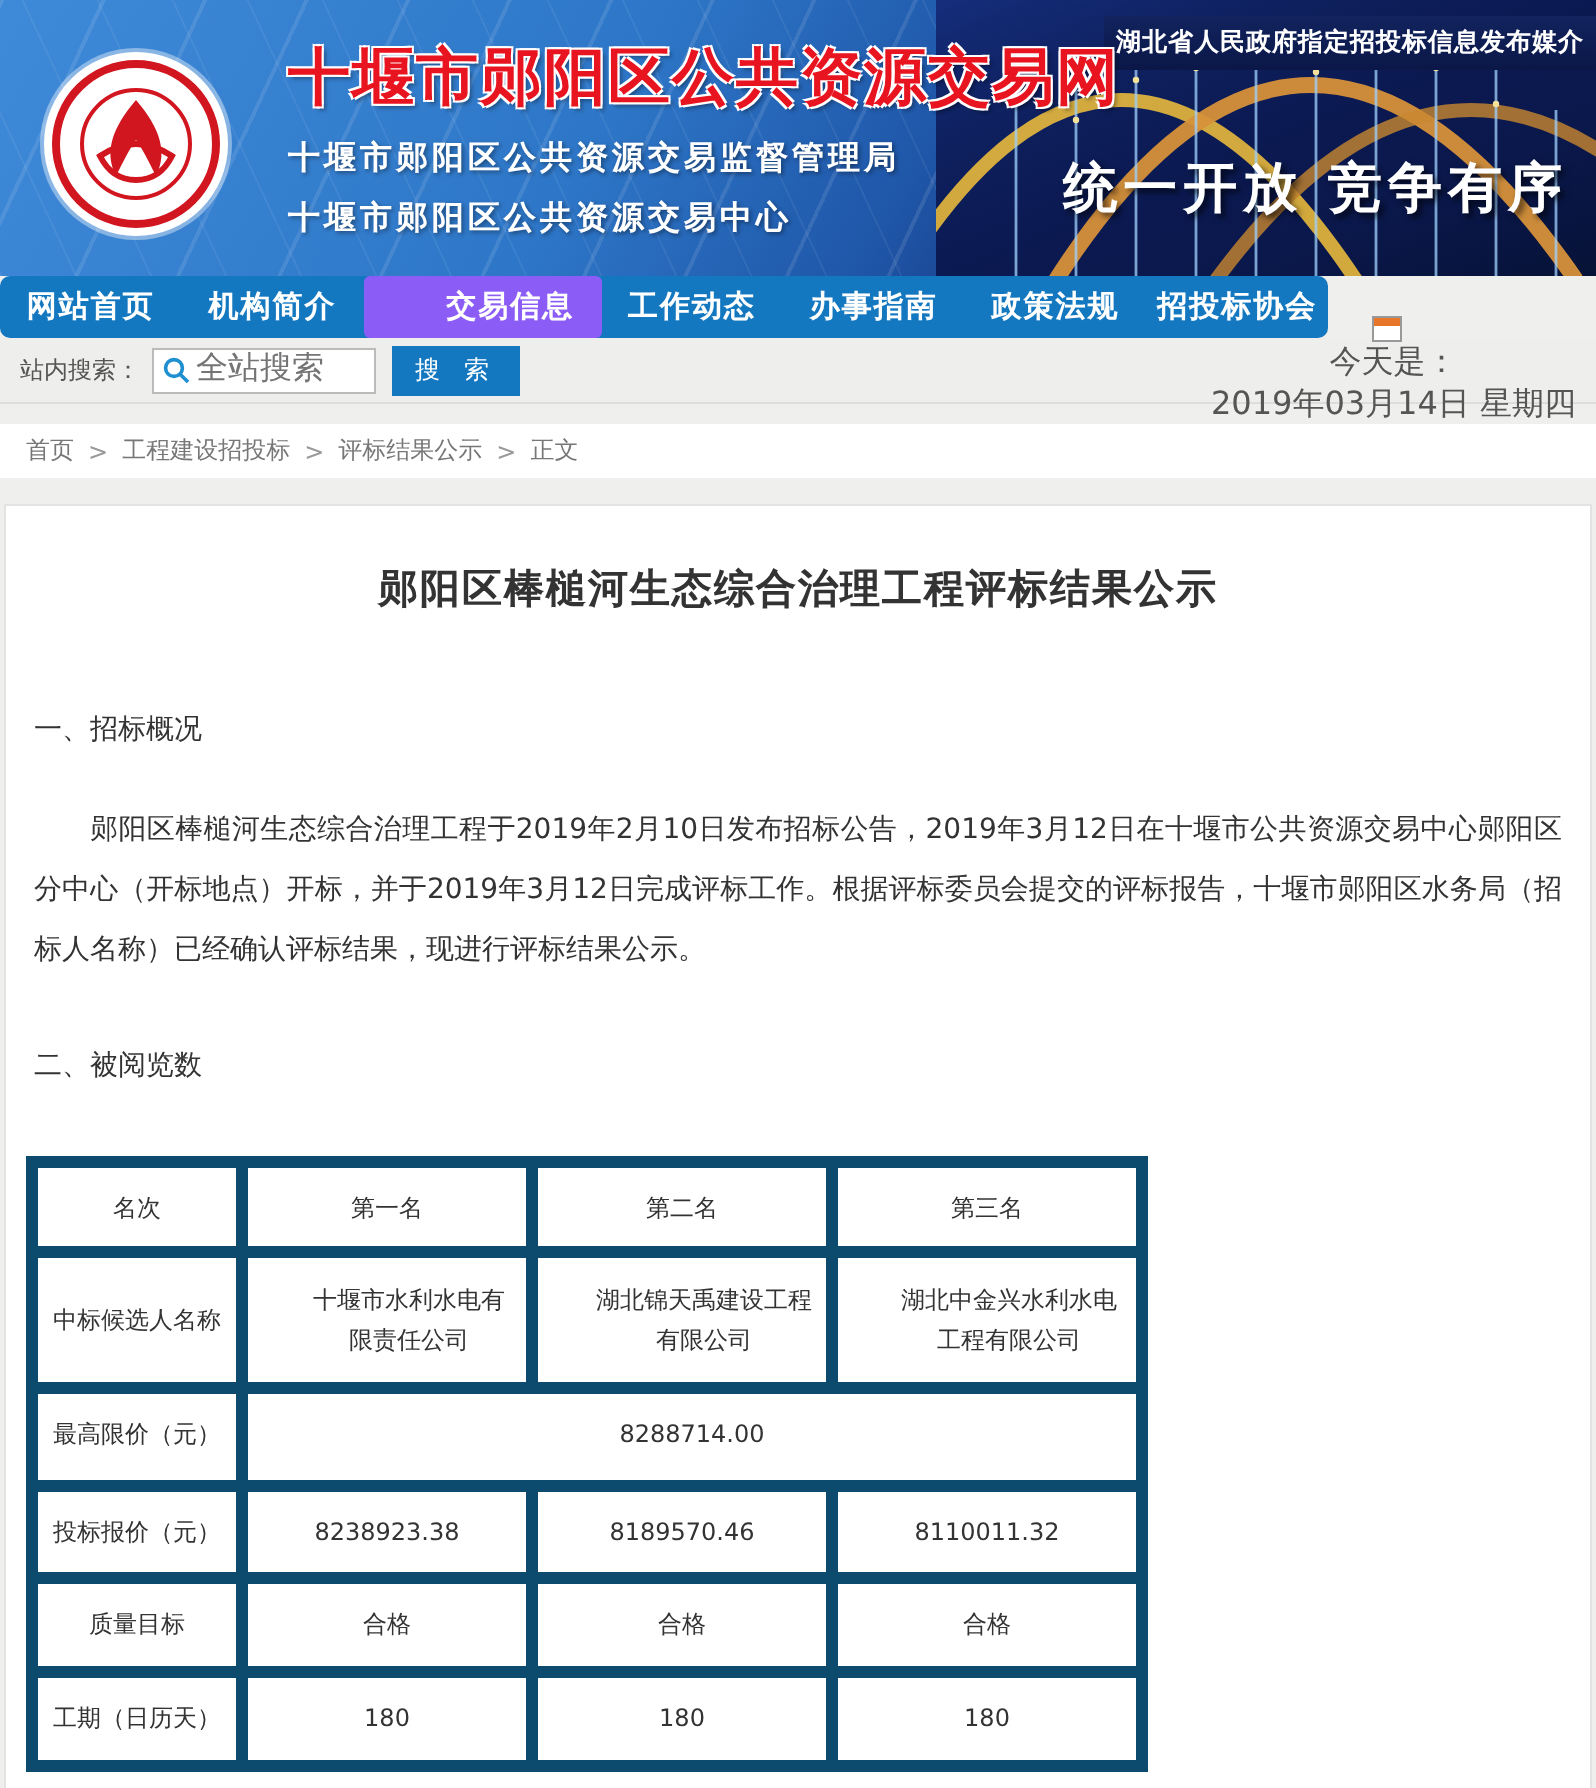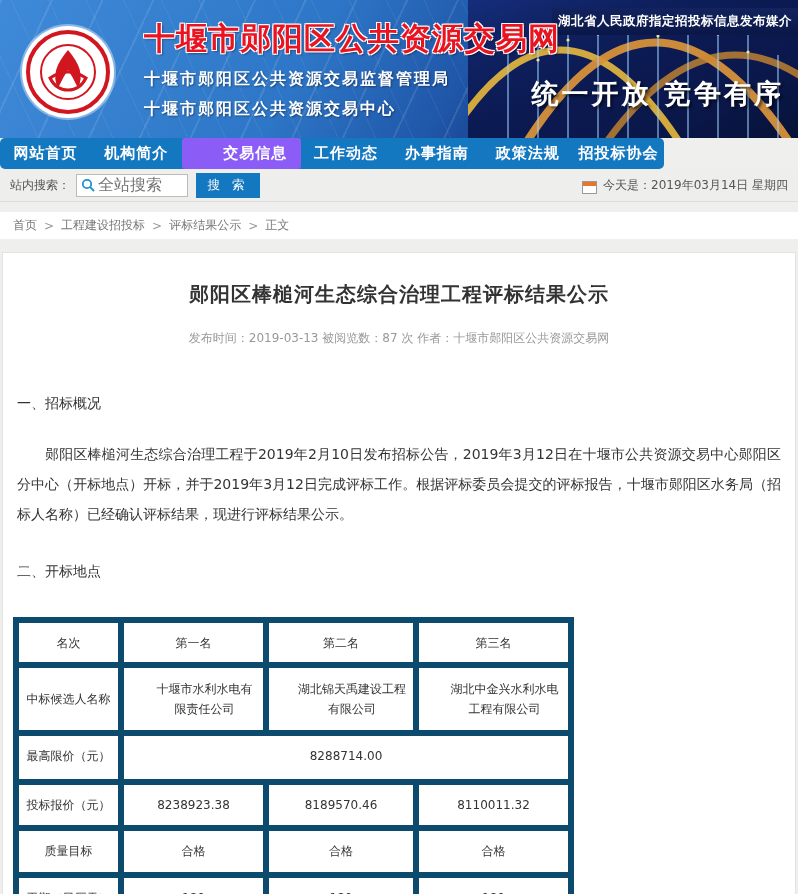--- a/index.html
+++ b/index.html
@@ -36,21 +36,21 @@
   
   .search-row { width:798px; height:33px; background:#eeeeec; border-bottom:1px solid #ddd;
     display:flex; align-items:center; padding:0 10px; }
   .search-label { font-size:12px; color:#555; margin-right:6px; }
   .search-box { width:112px; height:23px; background:#fff; border:1px solid #bbb;
     display:flex; align-items:center; padding:0 4px; }
   .search-box input { border:none; outline:none; width:80px; font-size:16px; color:#8b5cf6;
     font-family:Liberation Serif, serif; background:transparent; }
   .search-btn { margin-left:8px; width:64px; height:25px; background:#1478c0; color:#fff;
     border:none; font-size:12.5px; font-weight:normal; letter-spacing:4px; cursor:pointer; font-family:inherit; }
-  .date-wrap { margin-left:auto; display:flex; align-items:flex-end; font-size:12px; color:#555; }
+  .date-wrap { margin-left:auto; display:flex; align-items:center; font-size:16px; color:#555;flex-direction:column; }
   .cal-icon { width:15px; height:13px; border:1px solid #999; background:#fff; margin-right:6px; position:relative; }
   .cal-icon::before { content:""; position:absolute; top:0; left:0; right:0; height:4px; background:#e8762a; }
 
   
   .crumb-gap { height:10px; }
   .breadcrumb { width:798px; height:27px; background:#fff; display:flex; align-items:center;
     padding-left:13px; font-size:12px; color:#777; }
   .breadcrumb a { color:#777; text-decoration:none; }
   .breadcrumb .sep { margin:0 7px; color:#999; }
 
@@ -184,25 +184,24 @@
   <span class="sep">&gt;</span>
   <a href="#">评标结果公示</a>
   <span class="sep">&gt;</span>
   <span>正文</span>
 </div>
 
 <div class="panel-gap"></div>
 
 <div class="panel">
   <h1 class="article-title">郧阳区棒槌河生态综合治理工程评标结果公示</h1>
-  <div class="article-meta">发布时间：2019-03-13  被阅览数：87  次  作者：十堰市郧阳区公共资源交易网</div>
 
   <div class="section-h sec1">一、招标概况</div>
   <p class="body-p">郧阳区棒槌河生态综合治理工程于2019年2月10日发布招标公告，2019年3月12日在十堰市公共资源交易中心郧阳区分中心（开标地点）开标，并于2019年3月12日完成评标工作。根据评标委员会提交的评标报告，十堰市郧阳区水务局（招标人名称）已经确认评标结果，现进行评标结果公示。</p>
-  <div class="section-h sec2">二、开标地点</div>
+  <div class="section-h sec2">二、被阅览数</div>
 
   <table class="result">
     <tbody>
         <tr class="h-head">
       <td class="c0">名次</td>
       <td class="c1">第一名</td>
       <td class="c2">第二名</td>
       <td class="c3">第三名</td>
     </tr>
     <tr class="h-cand">

